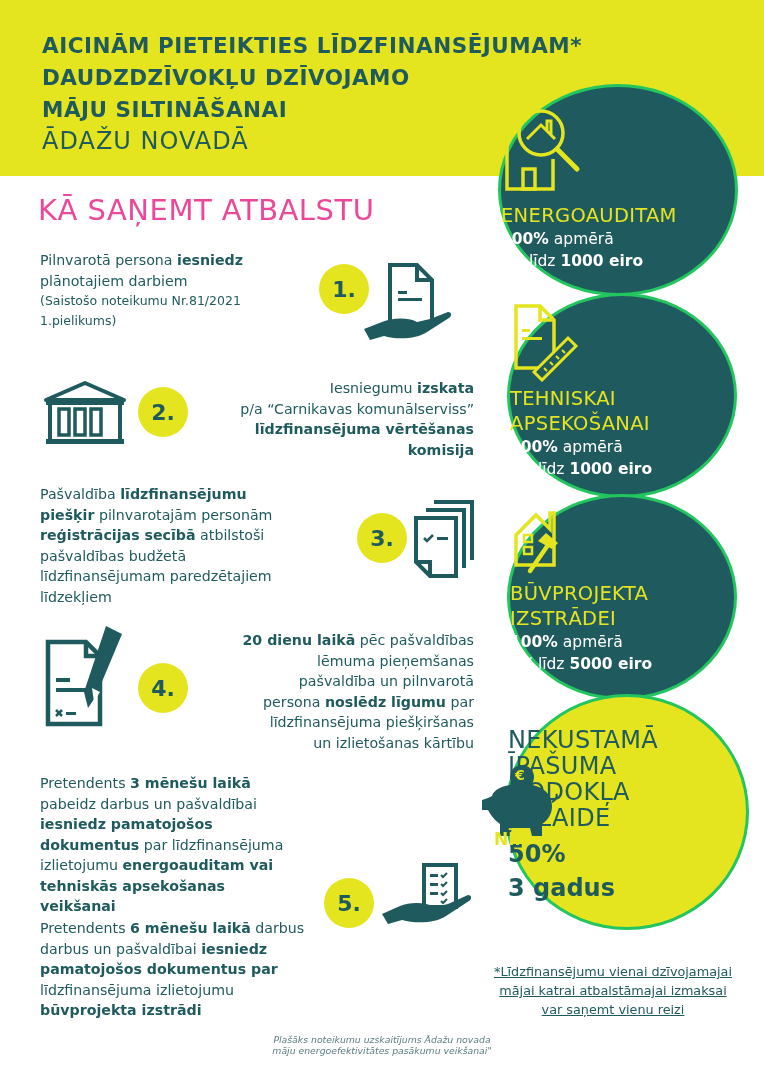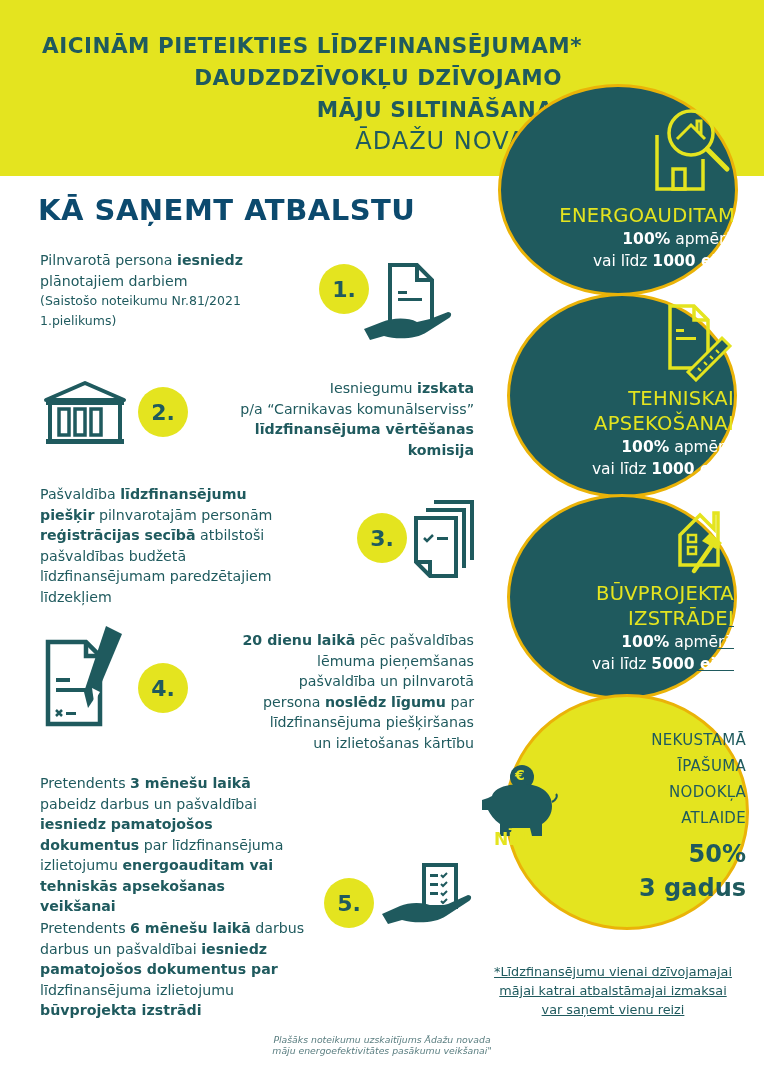--- a/index.html
+++ b/index.html
@@ -1,40 +1,40 @@
 <!DOCTYPE html>
 <html><head>
 <meta charset="utf-8">
 <style>
   * { box-sizing: border-box; margin: 0; padding: 0; }
   html, body { width: 764px; height: 1080px; background: #ffffff; overflow: hidden; }
   body { position: relative; font-family: "DejaVu Sans", sans-serif; color: #1f5a5e; }
 
   .header-band { position: absolute; left: 0; top: 0; width: 764px; height: 176px; background: #e4e41f; }
-  .title { position: absolute; left: 42px; top: 30px; width: 520px; text-align: right; }
+  .title { position: absolute; left: 42px; top: 30px; width: 520px; }
   .title .t-line { font-weight: bold; font-size: 21.5px; line-height: 32px; letter-spacing: 0.5px; color: #1f5a5e; white-space: nowrap; }
   .title .t-sub { font-size: 24px; line-height: 30px; letter-spacing: 1px; color: #1f5a5e; white-space: nowrap; }
 
-  .section-title { position: absolute; left: 38px; top: 193px; font-weight: bold; font-size: 29px; letter-spacing: 0.5px; color: #0c4a6e; white-space: nowrap; }
+  .section-title { position: absolute; left: 38px; top: 193px; font-weight: normal; font-size: 29px; letter-spacing: 0.5px; color: #ec4899; white-space: nowrap; }
 
   .step-text { position: absolute; font-size: 14.2px; line-height: 20.5px; color: #1f5a5e; }
   .step-text b { font-weight: bold; }
   .step-text .small { font-size: 12.5px; line-height: 20px; }
   .right { text-align: right; }
 
   .num { position: absolute; width: 50px; height: 50px; border-radius: 50%; background: #e4e41f; color: #1f5a5e; font-weight: bold; font-size: 22px; display: flex; align-items: center; justify-content: center; }
 
   .icon { position: absolute; }
 
-  .circle { position: absolute; border-radius: 50%; background: #1f5a5e; border: 3px solid #eab308; text-align: right; }
+  .circle { position: absolute; border-radius: 50%; background: #1f5a5e; border: 3px solid #22c55e; text-align: left; }
   .circle .c-title { color: #e4e41f; font-size: 19.5px; line-height: 25px; letter-spacing: 0.3px; }
   .circle .c-val { color: #ffffff; font-size: 15.5px; line-height: 22px; }
   .circle .c-val b { font-weight: bold; }
   .circle.yellow { background: #e4e41f; }
-  .circle.yellow .c-title { color: #1f5a5e; font-size: 15px; line-height: 26px; }
+  .circle.yellow .c-title { color: #1f5a5e; font-size: 24px; line-height: 26px; }
   .circle.yellow .c-big { color: #1f5a5e; font-weight: bold; font-size: 24px; line-height: 34px; }
 
   .footnote { position: absolute; left: 468px; top: 962px; width: 290px; text-align: center; font-size: 12.8px; line-height: 19px; color: #1f5a5e; text-decoration: underline; }
   .source { position: absolute; left: 0; top: 1034px; width: 764px; text-align: center; font-style: italic; font-size: 9.3px; line-height: 11px; color: #5a7e80; }
 </style>
 </head>
 <body>
 
 <div class="header-band"></div>
 <div class="title">
@@ -181,21 +181,21 @@
       <path d="M24 70 L58 36 L66 44 L32 78 Z" fill="#1f5a5e" stroke="#e4e41f" stroke-width="3"></path>
       <path d="M34 66 L37 69 M40 60 L43 63 M46 54 L49 57 M52 48 L55 51" stroke="#e4e41f" stroke-width="2"></path>
     </svg>
   </div>
   <div class="c-title">TEHNISKAI</div>
   <div class="c-title">APSEKOŠANAI</div>
   <div class="c-val"><b>100%</b><span> apmērā</span></div>
   <div class="c-val"><span>vai līdz </span><b>1000 eiro</b></div>
 </div>
 
-<div class="circle" style="left:507px; top:494px; width:230px; height:206px;text-decoration:underline;">
+<div class="circle" style="left:507px; top:494px; width:230px; height:206px;">
   <div style="margin-top:8px; height:76px;">
     <svg width="60" height="72" viewBox="0 0 60 72">
       <path d="M6 30 L26 10 L40 24 V8 H44 V30 V60 H6 Z" fill="none" stroke="#e4e41f" stroke-width="3.5" stroke-linejoin="miter"></path>
       <rect x="14" y="30" width="8" height="7" fill="none" stroke="#e4e41f" stroke-width="2.5"></rect>
       <rect x="14" y="42" width="8" height="7" fill="none" stroke="#e4e41f" stroke-width="2.5"></rect>
       <path d="M28 36 L36 28 L48 38 L42 44 Z" fill="#e4e41f"></path>
       <path d="M38 40 L20 66" stroke="#e4e41f" stroke-width="4.5" stroke-linecap="round"></path>
     </svg>
   </div>
   <div class="c-title">BŪVPROJEKTA</div>

